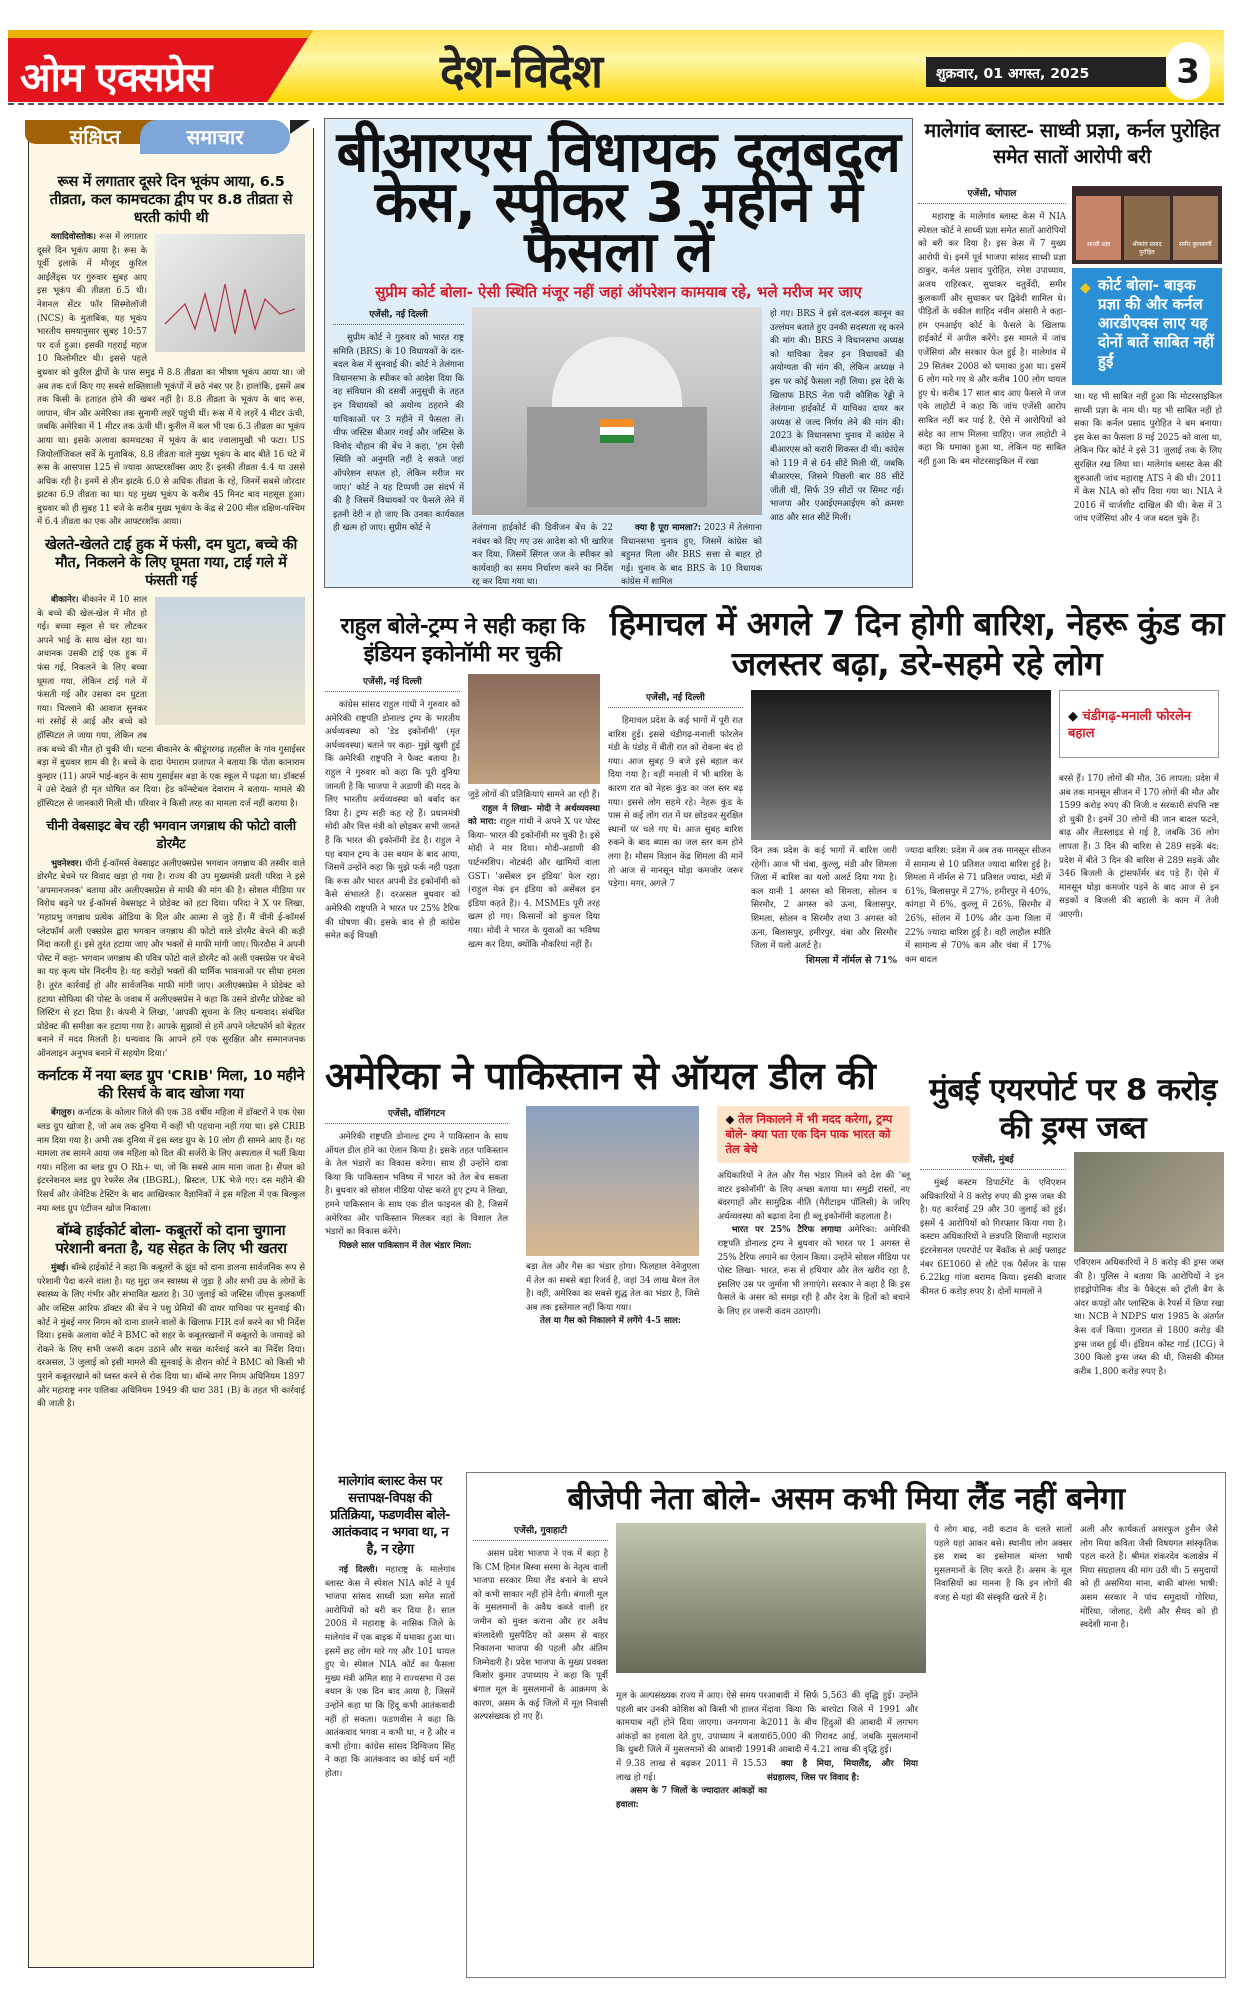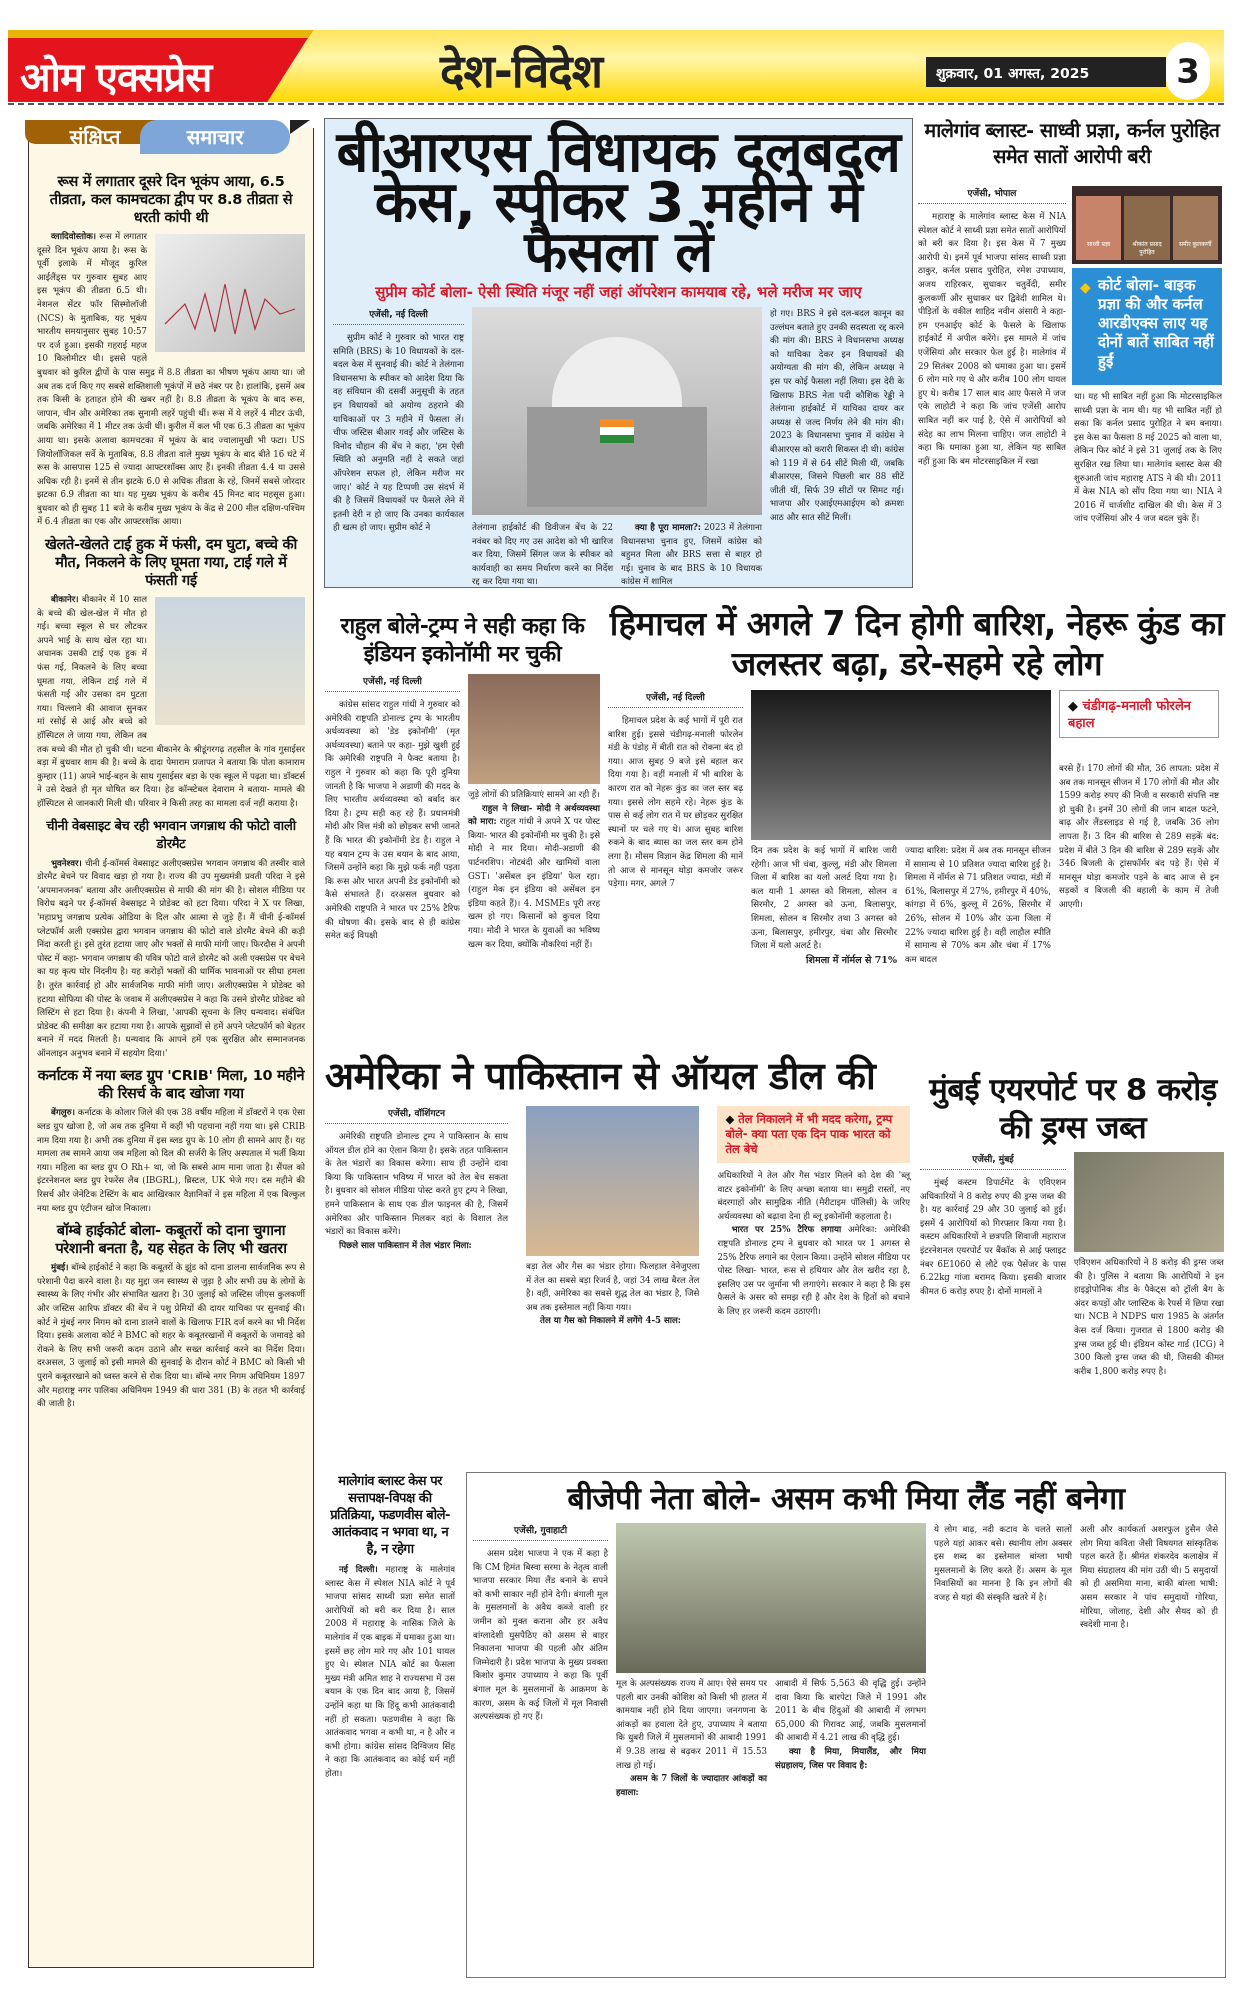--- a/index.html
+++ b/index.html
@@ -177,21 +177,21 @@
         <div class="body-text" style="width:146px">
             <p style="text-indent:0">दिन तक प्रदेश के कई भागों में बारिश जारी रहेगी। आज भी चंबा, कुल्लू, मंडी और शिमला जिला में बारिश का यलो अलर्ट दिया गया है। कल यानी 1 अगस्त को शिमला, सोलन व सिरमौर, 2 अगस्त को ऊना, बिलासपुर, शिमला, सोलन व सिरमौर तथा 3 अगस्त को ऊना, बिलासपुर, हमीरपुर, चंबा और सिरमौर जिला में यलो अलर्ट है।</p>
             <p style="font-weight:bold;font-size:9.5px;text-align:right">शिमला में नॉर्मल से 71%</p>
           </div>
         <div class="body-text" style="width:146px">
             <p style="text-indent:0">ज्यादा बारिश: प्रदेश में अब तक मानसून सीजन में सामान्य से 10 प्रतिशत ज्यादा बारिश हुई है। शिमला में नॉर्मल से 71 प्रतिशत ज्यादा, मंडी में 61%, बिलासपुर में 27%, हमीरपुर में 40%, कांगड़ा में 6%, कुल्लू में 26%, सिरमौर में 26%, सोलन में 10% और ऊना जिला में 22% ज्यादा बारिश हुई है। वहीं लाहौल स्पीति में सामान्य से 70% कम और चंबा में 17% कम बादल</p>
           </div>
       </div>
     </div>
     <div style="width:160px">
-      <div style="border:1px solid #999;padding:6px 8px;margin-bottom:24px;color:#d41c2a;font-weight:bold;font-size:13px;line-height:17px;"><span style="color:#111">◆ </span><span>चंडीगढ़-मनाली फोरलेन बहाल</span></div>
+      <div style="border:1px solid #999;padding:16px 8px;margin-bottom:14px;color:#d41c2a;font-weight:bold;font-size:13px;line-height:17px;"><span style="color:#111">◆ </span><span>चंडीगढ़-मनाली फोरलेन बहाल</span></div>
       <div class="body-text">
           <p style="text-indent:0">बरसे हैं। 170 लोगों की मौत, 36 लापता: प्रदेश में अब तक मानसून सीजन में 170 लोगों की मौत और 1599 करोड़ रुपए की निजी व सरकारी संपत्ति नष्ट हो चुकी है। इनमें 30 लोगों की जान बादल फटने, बाढ़ और लैंडस्लाइड से गई है, जबकि 36 लोग लापता हैं। 3 दिन की बारिश से 289 सड़कें बंद: प्रदेश में बीते 3 दिन की बारिश से 289 सड़कें और 346 बिजली के ट्रांसफॉर्मर बंद पड़े हैं। ऐसे में मानसून थोड़ा कमजोर पड़ने के बाद आज से इन सड़कों व बिजली की बहाली के काम में तेजी आएगी।</p>
         </div>
     </div>
   </div>
 </div>
 
 <div class="abs" style="left:325px;top:1054px;width:585px;">
   <h2 class="hl" style="font-size:38px;line-height:44px;text-align:left;">अमेरिका ने पाकिस्तान से ऑयल डील की</h2>
   <div style="display:flex;gap:18px;margin-top:8px;">
@@ -248,21 +248,21 @@
   <h2 class="hl" style="font-size:31px;line-height:38px;text-align:center;">बीजेपी नेता बोले- असम कभी मिया लैंड नहीं बनेगा</h2>
   <div style="display:flex;gap:8px;margin-top:6px;">
     <div style="width:135px">
       <div class="dateline">एजेंसी, गुवाहाटी</div>
       <div class="body-text">
           <p>असम प्रदेश भाजपा ने एक में कहा है कि CM हिमंत बिस्वा सरमा के नेतृत्व वाली भाजपा सरकार मिया लैंड बनाने के सपने को कभी साकार नहीं होने देगी। बंगाली मूल के मुसलमानों के अवैध कब्जे वाली हर जमीन को मुक्त कराना और हर अवैध बांग्लादेशी घुसपैठिए को असम से बाहर निकालना भाजपा की पहली और अंतिम जिम्मेदारी है। प्रदेश भाजपा के मुख्य प्रवक्ता किशोर कुमार उपाध्याय ने कहा कि पूर्वी बंगाल मूल के मुसलमानों के आक्रमण के कारण, असम के कई जिलों में मूल निवासी अल्पसंख्यक हो गए हैं।</p>
         </div>
     </div>
     <div style="width:310px">
       <div class="photo" style="height:150px;background:linear-gradient(180deg,#c0c8b0,#6a6a5a);"></div>
-      <div style="display:flex;gap:8px;margin-top:4px;">
+      <div style="display:flex;margin-top:16px;">
         <div class="body-text" style="width:151px">
             <p style="text-indent:0">मूल के अल्पसंख्यक राज्य में आए। ऐसे समय पर पहली बार उनकी कोशिश को किसी भी हालत में कामयाब नहीं होने दिया जाएगा। जनगणना के आंकड़ों का हवाला देते हुए, उपाध्याय ने बताया कि धुबरी जिले में मुसलमानों की आबादी 1991 में 9.38 लाख से बढ़कर 2011 में 15.53 लाख हो गई।</p>
             <p><b>असम के 7 जिलों के ज्यादातर आंकड़ों का हवाला:</b></p>
           </div>
         <div class="body-text" style="width:151px">
             <p style="text-indent:0">आबादी में सिर्फ 5,563 की वृद्धि हुई। उन्होंने दावा किया कि बारपेटा जिले में 1991 और 2011 के बीच हिंदुओं की आबादी में लगभग 65,000 की गिरावट आई, जबकि मुसलमानों की आबादी में 4.21 लाख की वृद्धि हुई।</p>
             <p><b>क्या है मिया, मियालैंड, और मिया संग्रहालय, जिस पर विवाद है:</b></p>
           </div>
       </div>
     </div>

